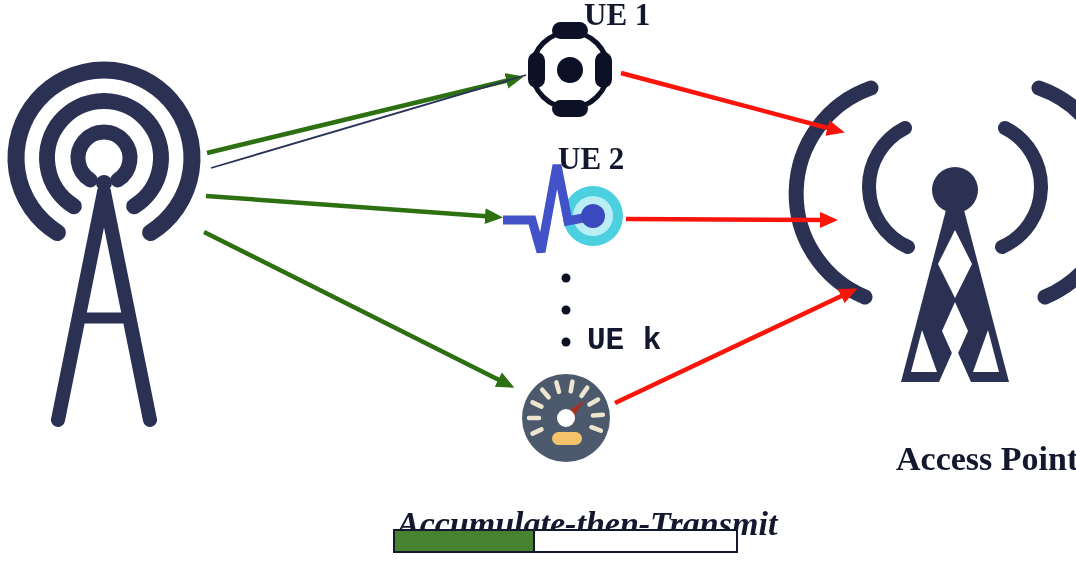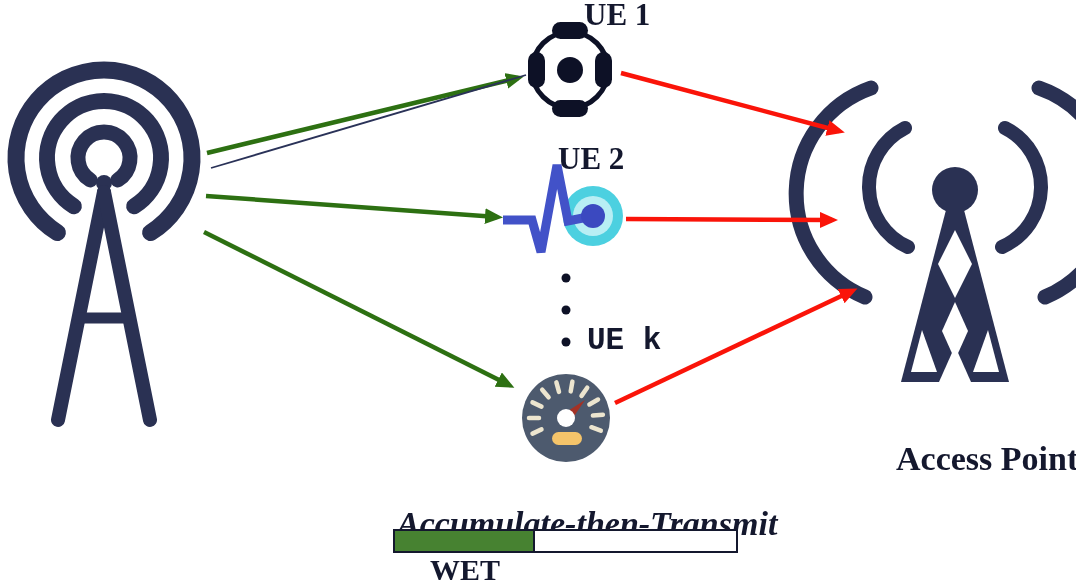--- a/index.html
+++ b/index.html
@@ -123,15 +123,14 @@
 
   <div class="label node-label" style="left:584px;top:-1px;">UE 1</div>
   <div class="label node-label" style="left:558px;top:143px;">UE 2</div>
   <div class="label node-label" style="left:587px;top:325px;font-family:Liberation Mono, monospace;">UE k</div>
   <div class="label big-label" style="left:896px;top:442px;">Access Point</div>
   <div class="label protocol-label" style="left:397px;top:491px;margin-top:16px;">Accumulate-then-Transmit</div>
 
   <div class="timebar">
     <div class="timebar-fill" style="width: 41%; background: rgb(71, 130, 49);"></div>
   </div>
-  <div class="label phase-label" id="wet-label">WET</div>
 
 </div>
 
 </body></html>

